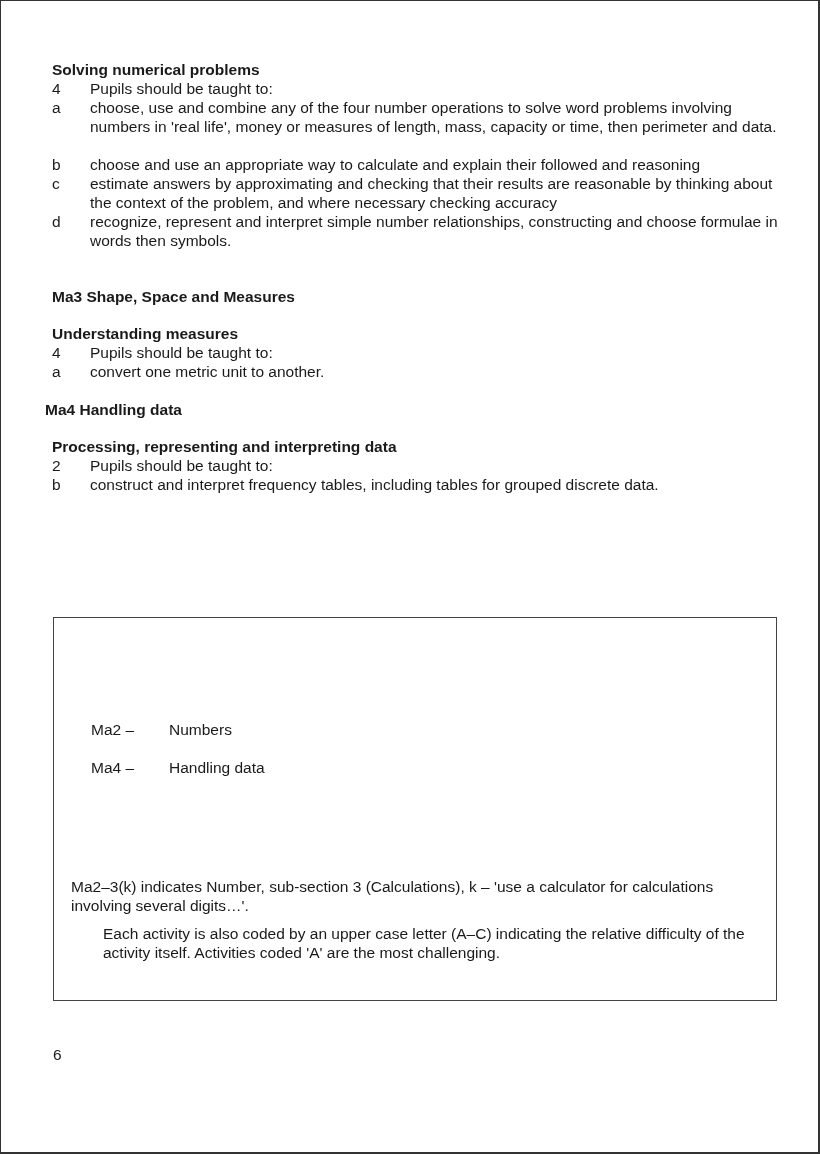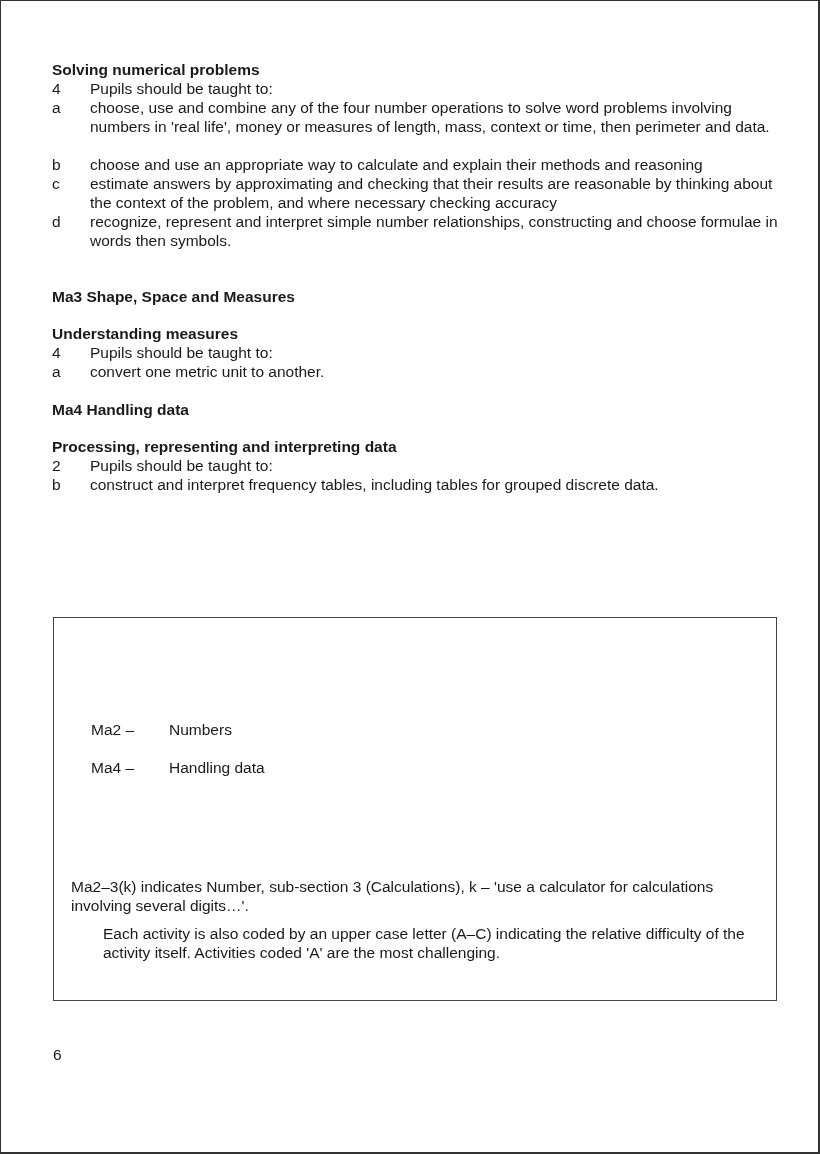--- a/index.html
+++ b/index.html
@@ -78,26 +78,26 @@
 
   <div class="abs heading" style="left:51px; top:59px;">Solving numerical problems</div>
 
   <div class="row" style="top:78px;">
     <span class="marker">4</span>
     <span class="text">Pupils should be taught to:</span>
   </div>
 
   <div class="row" style="top:97px;">
     <span class="marker">a</span>
-    <span class="text">choose, use and combine any of the four number operations to solve word problems involving numbers in 'real life', money or measures of length, mass, context or time, then perimeter and data.</span>
+    <span class="text">choose, use and combine any of the four number operations to solve word problems involving numbers in 'real life', money or measures of length, mass, capacity or time, then perimeter and data.</span>
   </div>
 
   <div class="row" style="top:154px;">
     <span class="marker">b</span>
-    <span class="text">choose and use an appropriate way to calculate and explain their methods and reasoning</span>
+    <span class="text">choose and use an appropriate way to calculate and explain their followed and reasoning</span>
   </div>
 
   <div class="row" style="top:173px;">
     <span class="marker">c</span>
     <span class="text">estimate answers by approximating and checking that their results are reasonable by thinking about the context of the problem, and where necessary checking accuracy</span>
   </div>
 
   <div class="row" style="top:211px;">
     <span class="marker">d</span>
     <span class="text">recognize, represent and interpret simple number relationships, constructing and choose formulae in words then symbols.</span>
@@ -108,21 +108,21 @@
 
   <div class="row" style="top:342px;">
     <span class="marker">4</span>
     <span class="text">Pupils should be taught to:</span>
   </div>
   <div class="row" style="top:361px;">
     <span class="marker">a</span>
     <span class="text">convert one metric unit to another.</span>
   </div>
 
-  <div class="abs heading" style="left:51px; top:399px;">Ma4 Handling data</div>
+  <div class="abs heading" style="left:44px; top:399px;">Ma4 Handling data</div>
   <div class="abs heading" style="left:51px; top:436px;">Processing, representing and interpreting data</div>
 
   <div class="row" style="top:455px;">
     <span class="marker">2</span>
     <span class="text">Pupils should be taught to:</span>
   </div>
   <div class="row" style="top:474px;">
     <span class="marker">b</span>
     <span class="text">construct and interpret frequency tables, including tables for grouped discrete data.</span>
   </div>

